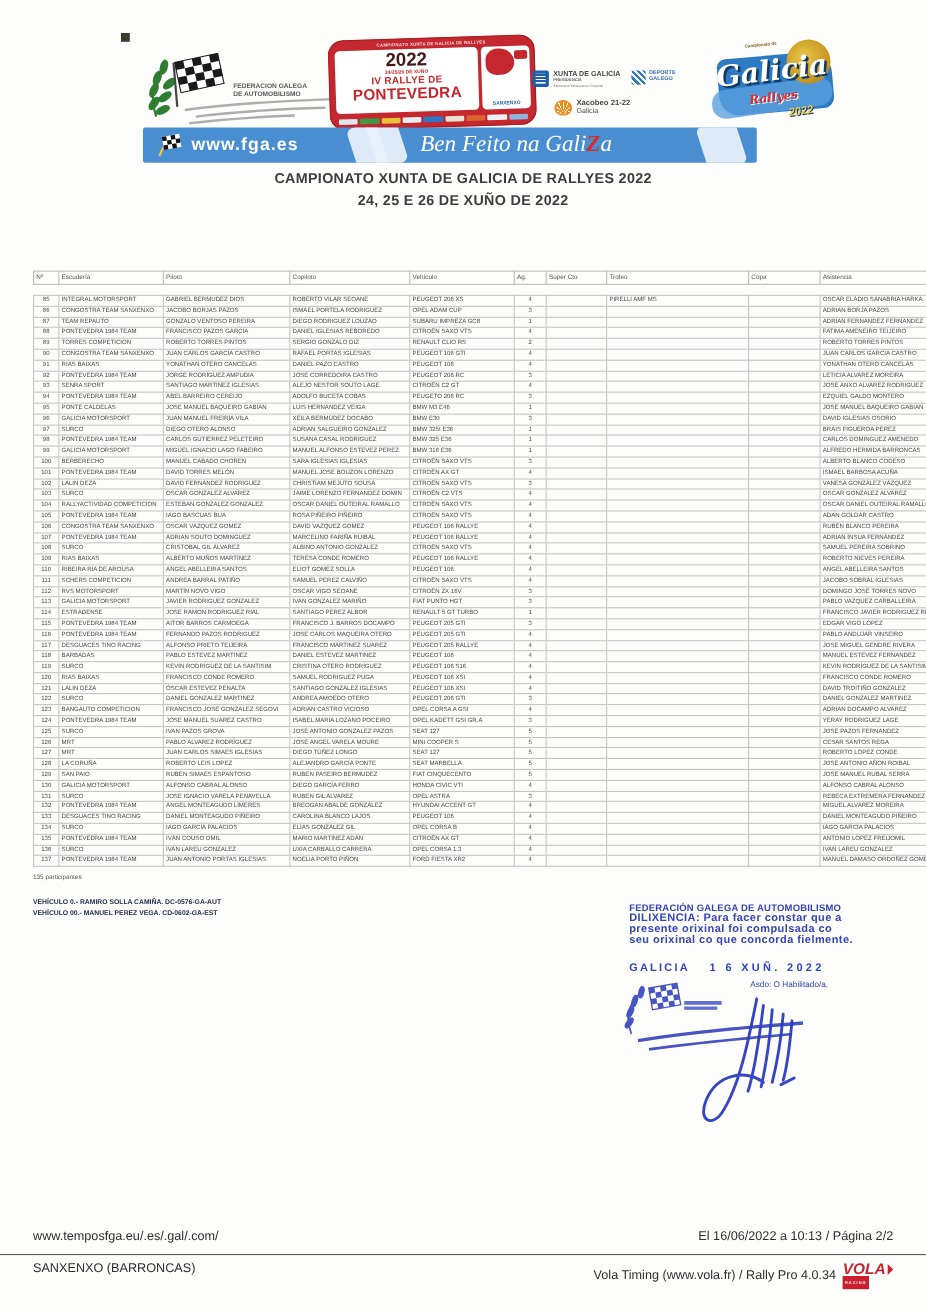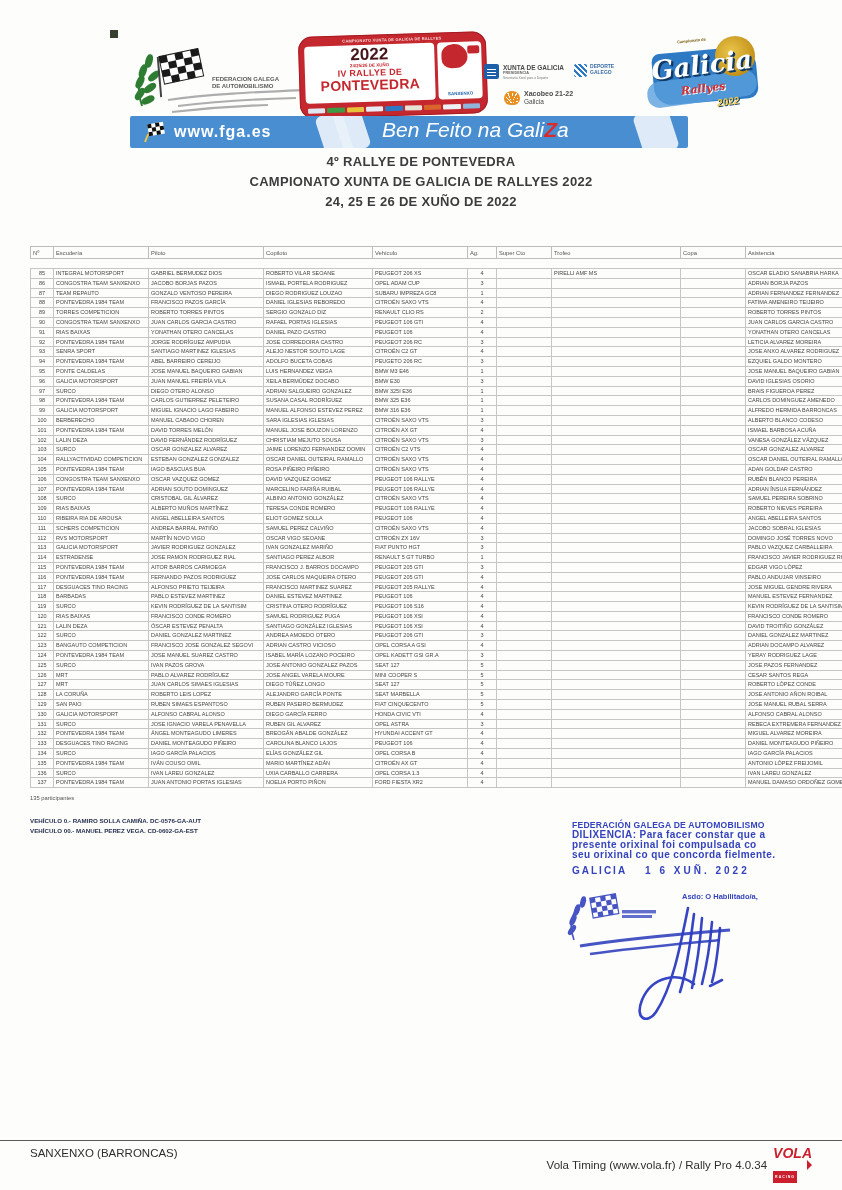--- a/index.html
+++ b/index.html
@@ -66,21 +66,21 @@
   .ga-rallyes{position:absolute;left:34px;top:46px;font-family:"DejaVu Serif",serif;font-style:italic;
           font-weight:bold;font-size:11px;color:#d92b2b;transform:rotate(-7deg);text-shadow:1px 1px 0 #fff;}
   .ga-year{position:absolute;left:70px;top:60px;font-size:10px;font-weight:bold;font-style:italic;
           color:#e9c64a;transform:rotate(-8deg);text-shadow:1px 1px 0 #123a66;}
 
   .banner{position:absolute;left:130px;top:116px;width:558px;height:32px;background:#4a8ed2;
           border-radius:2px;overflow:hidden;}
   .swoosh{position:absolute;background:#eef4fb;opacity:.9;border-radius:6px;transform:rotate(-18deg);}
   .banner-flag{position:absolute;left:12px;top:5px;}
   .banner-url{position:absolute;left:44px;top:7px;font-size:16px;font-weight:bold;color:#fff;letter-spacing:1px;}
-  .banner-slogan{position:absolute;left:252px;top:2px;font-family:Liberation Sans, sans-serif;font-style:italic;
+  .banner-slogan{position:absolute;left:252px;top:2px;font-family:Liberation Serif, serif;font-style:italic;
           font-size:21px;color:#fff;white-space:nowrap;}
   .banner-slogan .zred{color:#d92b2b;font-weight:bold;}
 
   
   .titleblock{position:absolute;left:0;top:152px;width:842px;text-align:center;}
   .titleblock div{font-size:13px;font-weight:bold;color:#3c3c3c;line-height:20px;letter-spacing:.3px;}
 
   
   .tbl{position:absolute;left:30px;border-collapse:collapse;table-layout:fixed;width:782px;}
   .tbl-head{top:246px;}
@@ -93,35 +93,35 @@
   .c5{width:24px;} .c6{width:50px;} .c7{width:124px;} .c8{width:60px;} .c9{width:112px;}
   td.c0{text-align:center;} td.c5{text-align:center;}
 
   .participants{position:absolute;left:30px;top:795px;font-size:5.8px;color:#555;}
   .vehnotes{position:absolute;left:30px;top:816px;font-size:6.2px;font-weight:bold;color:#25304f;line-height:10px;}
 
   
   .stamp{position:absolute;left:572px;top:820px;width:262px;color:#3443bd;}
   .stamp-org{font-size:8.6px;font-weight:bold;line-height:10px;letter-spacing:.2px;}
   .stamp-line{font-size:10px;font-weight:bold;line-height:10px;letter-spacing:.4px;}
-  .stamp-date{margin-top:5px;font-size:10px;font-weight:bold;letter-spacing:2px;}
+  .stamp-date{margin-top:15px;font-size:10px;font-weight:bold;letter-spacing:2px;}
   .stamp-date .dd{margin-left:18px;letter-spacing:3px;}
-  .stamp-signed{margin-top:16px;margin-left:110px;font-size:7.5px;font-weight:bold;}
+  .stamp-signed{margin-top:4px;margin-left:110px;font-size:7.5px;font-weight:normal;}
   .stamp-art{position:absolute;left:-12px;top:68px;}
 
   
   .footer-line1{position:absolute;left:30px;right:30px;top:1118px;display:flex;justify-content:space-between;
           font-size:11.5px;color:#2e2e2e;}
   .footer-rule{position:absolute;left:0;right:0;top:1140px;height:1px;background:#5a5a5a;}
   .footer-line2{position:absolute;left:30px;right:30px;top:1147px;display:flex;justify-content:space-between;
           align-items:flex-start;font-size:11.5px;color:#2e2e2e;}
   .footer-right2{display:flex;align-items:center;gap:6px;}
   .vola{color:#cc1f2d;font-weight:bold;font-style:italic;font-size:14px;line-height:12px;
         display:inline-flex;flex-direction:column;align-items:flex-start;}
-  .vola .vrow{display:flex;align-items:flex-end;gap:1px;flex-direction:column;}
+  .vola .vrow{display:flex;align-items:flex-end;gap:1px;}
   .vola .tri{width:0;height:0;border-left:5px solid #cc1f2d;border-top:5px solid transparent;
         border-bottom:5px solid transparent;display:inline-block;margin-left:1px;}
   .vola .racing{font-size:3.5px;font-style:normal;letter-spacing:1px;background:#cc1f2d;color:#fff;
         padding:0 2px;margin-top:1px;}
 </style>
 </head>
 <body>
 
 <div class="page" data-interactable="false">
 
@@ -245,21 +245,20 @@
               <rect x="14" y="10" width="4" height="4"></rect>
           </g>
         </g>
       </svg>
       <div class="banner-url" data-interactable="false">www.fga.es</div>
       <div class="banner-slogan" data-interactable="false"><span>Ben Feito na Gali</span><span class="zred">Z</span><span>a</span></div>
     </div>
   </div>
 
   <div class="titleblock" data-interactable="false">
-    <div data-interactable="false">4º RALLYE DE PONTEVEDRA</div>
     <div data-interactable="false">CAMPIONATO XUNTA DE GALICIA DE RALLYES 2022</div>
     <div data-interactable="false">24, 25 E 26 DE XUÑO DE 2022</div>
   </div>
 
   <table class="tbl tbl-head" style="position:absolute" data-interactable="false">
     <thead>
         <tr data-interactable="false">
           <th class="c0" data-interactable="false">Nº</th>
           <th class="c1" data-interactable="false">Escudería</th>
           <th class="c2" data-interactable="false">Piloto</th>
@@ -962,20 +961,24 @@
         <path d="M128,20 C120,60 112,100 96,124 C88,136 74,132 82,112 C92,88 118,84 134,96"></path>
         <path d="M134,26 C130,58 126,86 120,104"></path>
         <path d="M142,30 C140,56 136,82 132,100"></path>
         <path d="M152,34 C150,58 146,80 142,96"></path>
         <path d="M160,40 C158,62 156,80 152,94"></path>
         <path d="M150,98 L162,92"></path>
       </g>
     </svg>
   </div>
 
+  <div class="footer-line1" data-interactable="false">
+    <span data-interactable="false">www.temposfga.eu/.es/.gal/.com/</span>
+    <span data-interactable="false">El 16/06/2022 a 10:13  /  Página 2/2</span>
+  </div>
   <div class="footer-rule" data-interactable="false"></div>
   <div class="footer-line2" data-interactable="false">
     <span data-interactable="false">SANXENXO (BARRONCAS)</span>
     <span class="footer-right2">
       <span data-interactable="false">Vola Timing (www.vola.fr) / Rally Pro 4.0.34</span>
       <span class="vola" data-interactable="false">
         <span class="vrow">
             <span>VOLA</span>
             <span class="tri" data-interactable="false"></span>
           </span>

